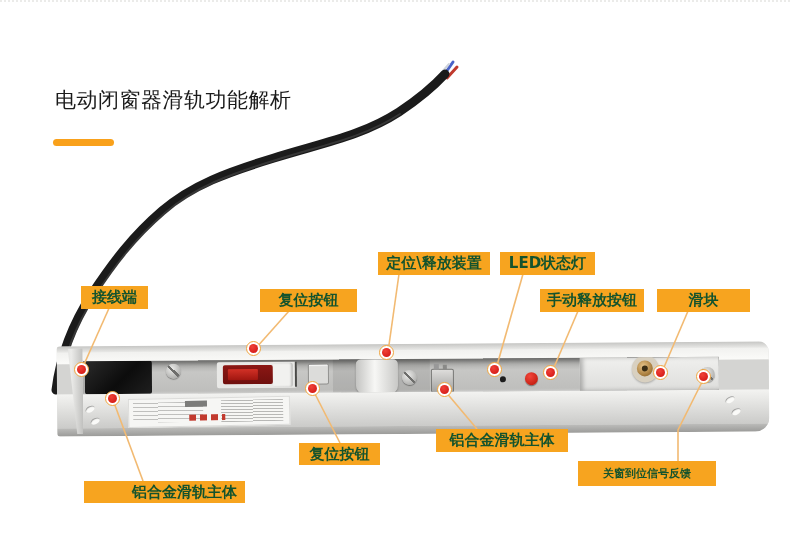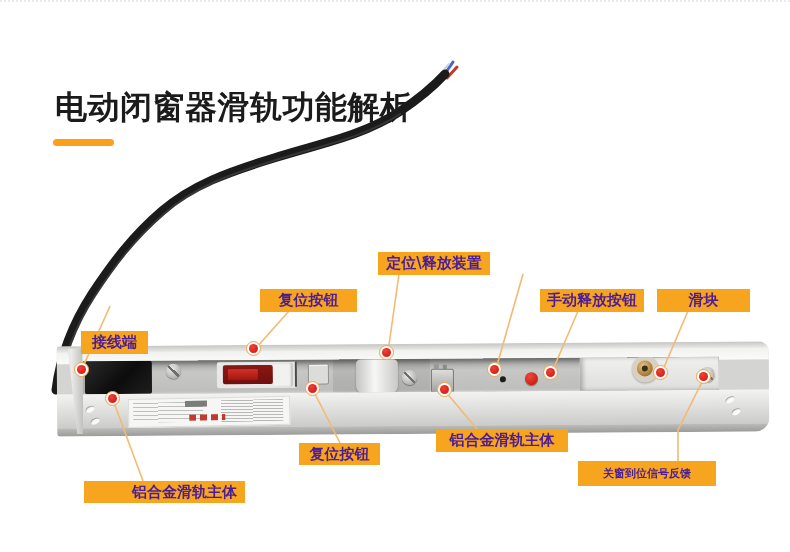--- a/index.html
+++ b/index.html
@@ -4,21 +4,21 @@
 <style>
   html,body{margin:0;padding:0;background:#fff;}
   .canvas{
     position:relative;width:790px;height:552px;background:#ffffff;overflow:hidden;
     font-family:"DejaVu Sans","Liberation Sans",sans-serif;
   }
   .top-hairline{position:absolute;top:0;left:0;width:790px;height:0;border-top:2px dotted #ebebe9;}
 
   
   .page-title{
-    position:absolute;left:55px;top:86px;font-size:32px;font-weight:bold;color:#1b1b1b;
+    position:absolute;left:55px;top:86px;font-size:21px;font-weight:normal;color:#1b1b1b;
     letter-spacing:0.5px;white-space:nowrap;
   }
   .title-dash{position:absolute;left:53px;top:139px;width:61px;height:7px;border-radius:4px;background:#F9A11B;}
 
   
   .lyr{position:absolute;left:0;top:0;}
   .z1{z-index:1}.z5{z-index:5}
 
   
   .rail{position:absolute;left:57px;top:344px;width:712px;height:90px;transform:rotate(-0.4deg);z-index:2;}
@@ -78,24 +78,24 @@
   .stk-code{position:absolute;left:56px;top:2px;width:22px;height:6px;background:#7c7c7a;}
   .stk-red{position:absolute;left:60px;top:16px;width:36px;height:6px;
     background:repeating-linear-gradient(90deg,#c23a2e 0 7px,transparent 7px 11px);}
   .oval{position:absolute;width:10px;height:6px;border-radius:50%;background:#fafaf8;
     box-shadow:inset 0 1px 1px rgba(0,0,0,.4);transform:rotate(-28deg);}
   .ov1{left:28px;top:60px;}.ov2{left:33px;top:72px;}
   .ov3{left:668px;top:55px;}.ov4{left:674px;top:67px;}
 
   
   .callout-label{
-    position:absolute;z-index:7;background:#F7A41F;color:#4c1d95;font-weight:bold;font-size:15px;
+    position:absolute;z-index:7;background:#F7A41F;color:#14532d;font-weight:bold;font-size:15px;
     display:flex;align-items:center;justify-content:center;white-space:nowrap;
   }
-  .c0{left:81px;top:286px;width:67px;height:23px;margin-top:45px;}
+  .c0{left:81px;top:286px;width:67px;height:23px;}
   .c1{left:260px;top:289px;width:97px;height:23px;}
   .c2{left:378px;top:252px;width:112px;height:23px;}
   .c3{left:500px;top:252px;width:95px;height:23px;}
   .c4{left:540px;top:289px;width:104px;height:23px;text-align:center;}
   .c5{left:657px;top:289px;width:93px;height:23px;font-family:Liberation Serif, serif;}
   .c6{left:299px;top:443px;width:81px;height:22px;}
   .c7{left:436px;top:429px;width:132px;height:23px;}
   .c8{left:578px;top:461px;width:138px;height:25px;font-size:11px;}
   .c9{left:84px;top:481px;width:121px;height:22px;padding-left:40px;}
 
@@ -197,20 +197,21 @@
   <div class="dot d4"></div>
   <div class="dot d5"></div>
   <div class="dot d6"></div>
   <div class="dot d7"></div>
   <div class="dot d8"></div>
   <div class="dot d9"></div>
 
   <div class="callout-label c0">接线端</div>
   <div class="callout-label c1">复位按钮</div>
   <div class="callout-label c2">定位\释放装置</div>
+  <div class="callout-label c3">LED状态灯</div>
   <div class="callout-label c4">手动释放按钮</div>
   <div class="callout-label c5">滑块</div>
   <div class="callout-label c6">复位按钮</div>
   <div class="callout-label c7">铝合金滑轨主体</div>
   <div class="callout-label c8">关窗到位信号反馈</div>
   <div class="callout-label c9">铝合金滑轨主体</div>
 
 </div>
 
 </body></html>

